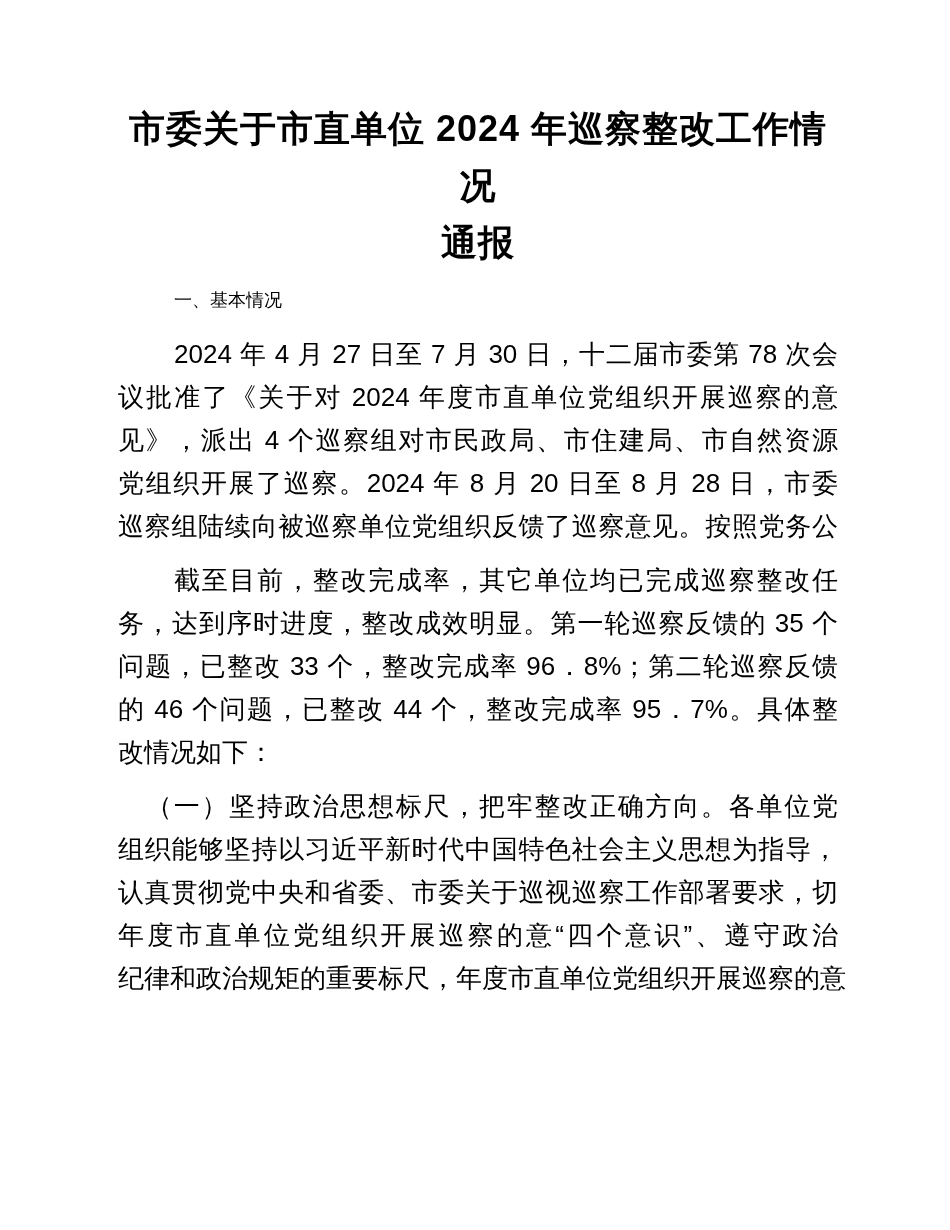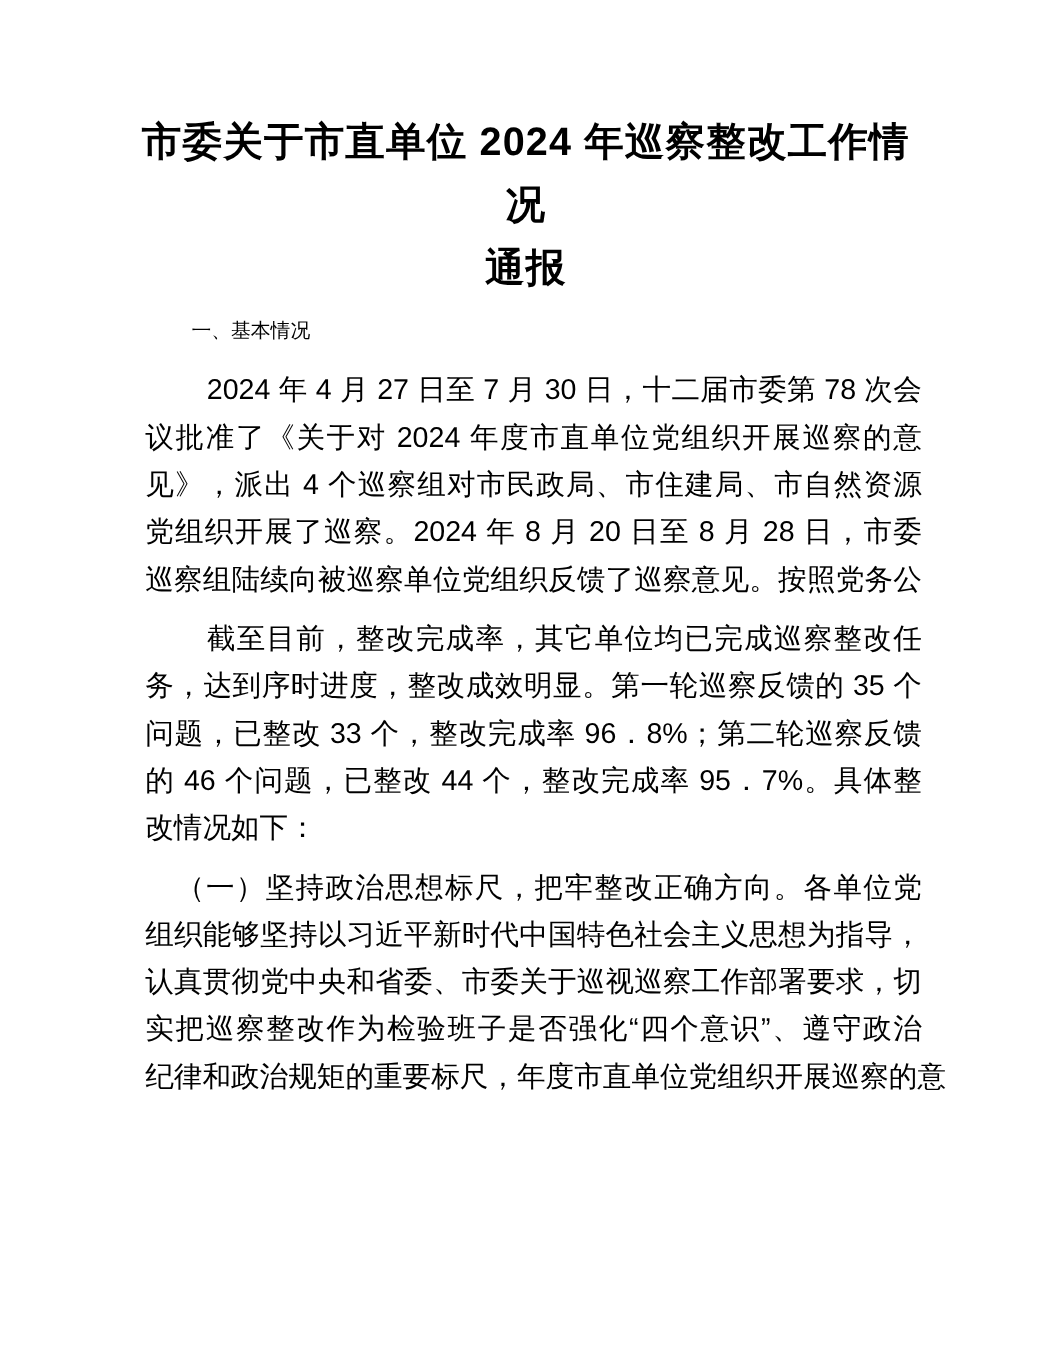--- a/index.html
+++ b/index.html
@@ -34,21 +34,20 @@
   }
   .para {
     margin-top: 11px;
   }
   .body-line {
     font-size: 26px;
     line-height: 43px;
     text-align: justify;
     text-align-last: justify;
     white-space: nowrap;
-    margin-left: 14px;
   }
   .body-line.first {
     text-indent: 56px;
   }
   .para.paren-first .body-line.first {
     text-indent: 28px;
   }
   .para.last-left .body-line.last {
     text-align-last: left;
   }
@@ -78,17 +77,17 @@
       <div class="body-line">务，达到序时进度，整改成效明显。第一轮巡察反馈的 35 个</div>
       <div class="body-line">问题，已整改 33 个，整改完成率 96．8%；第二轮巡察反馈</div>
       <div class="body-line">的 46 个问题，已整改 44 个，整改完成率 95．7%。具体整</div>
       <div class="body-line last">改情况如下：</div>
     </div>
 
   <div class="para paren-first">
       <div class="body-line first">（一）坚持政治思想标尺，把牢整改正确方向。各单位党</div>
       <div class="body-line">组织能够坚持以习近平新时代中国特色社会主义思想为指导，</div>
       <div class="body-line">认真贯彻党中央和省委、市委关于巡视巡察工作部署要求，切</div>
-      <div class="body-line">实把巡察整改作为检验班子是否强化“四个意识”、遵守政治</div>
+      <div class="body-line">年度市直单位党组织开展巡察的意“四个意识”、遵守政治</div>
       <div class="body-line last">纪律和政治规矩的重要标尺，年度市直单位党组织开展巡察的意</div>
     </div>
 
 </div>
 
 </body></html>

